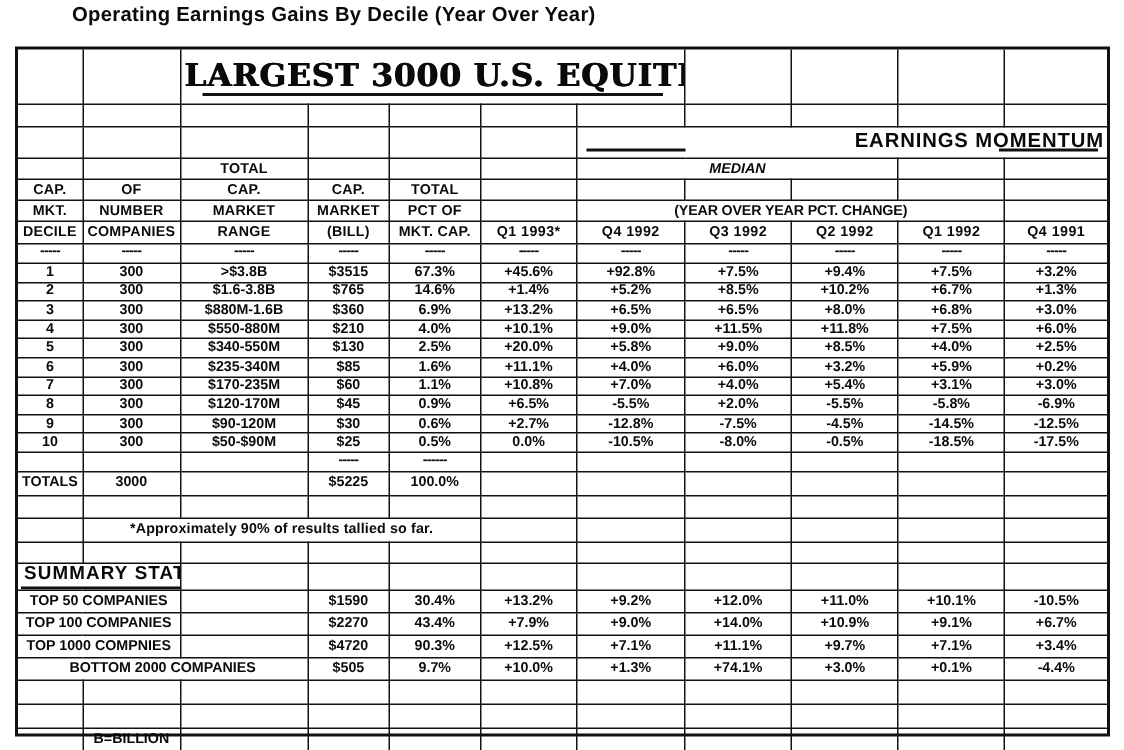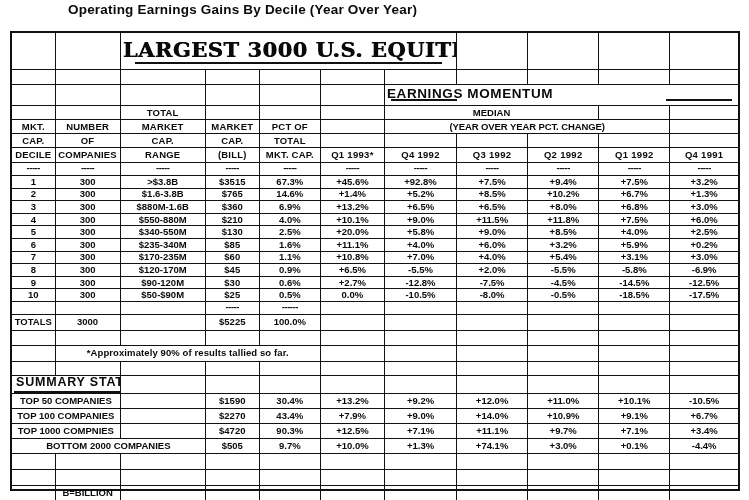--- a/index.html
+++ b/index.html
@@ -12,21 +12,21 @@
     height: 500px;
     font-family: "Liberation Sans", sans-serif;
     color: #0a0a0a;
     overflow: hidden;
     position: relative;
   }
 
   
   #page-title {
     position: absolute;
-    left: 68px;
+    left: 48px;
     top: 2px;
     font-size: 13.5px;
     font-weight: bold;
     letter-spacing: 0.2px;
     white-space: nowrap;
   }
 
   
   #grid-wrap {
     position: absolute;
@@ -87,34 +87,34 @@
     height: 2px;
     background: #111;
   }
 
   
   .em-head {
     position: relative;
     font-size: 13.5px;
     font-weight: bold;
     letter-spacing: 0.6px;
-    text-align: left;
+    text-align: right;
     padding-bottom: 1px;
   }
   .em-rule-l, .em-rule-r {
     position: absolute;
     bottom: 2px;
     height: 2px;
     background: #111;
     width: 66px;
   }
   .em-rule-l { left: 4px; }
   .em-rule-r { right: 4px; }
 
-  .median-line { font-size: 9.5px; font-weight: bold; }
+  .median-line { font-size: 9.5px; font-weight: bold; font-style: italic; }
   .yoy-line { font-size: 9.5px; font-weight: bold; letter-spacing: -0.1px; }
 
   
   .dash {
     font-size: 9px;
     font-weight: bold;
     letter-spacing: -0.5px;
     position: relative;
     top: -1px;
   }
@@ -221,41 +221,41 @@
       <td class="hdr">TOTAL</td>
       <td></td>
       <td></td>
       <td></td>
       <td colspan="3" class="median-line">MEDIAN</td>
       <td></td>
       <td class="last"></td>
     </tr>
 
     <tr>
+      <td style="height:13px" class="hdr">CAP.</td>
+      <td class="hdr">OF</td>
+      <td class="hdr">CAP.</td>
+      <td class="hdr">CAP.</td>
+      <td class="hdr">TOTAL</td>
+      <td></td>
+      <td></td>
+      <td></td>
+      <td></td>
+      <td></td>
+      <td class="last"></td>
+    </tr>
+
+    <tr>
       <td style="height:13px" class="hdr">MKT.</td>
       <td class="hdr">NUMBER</td>
       <td class="hdr">MARKET</td>
       <td class="hdr">MARKET</td>
       <td class="hdr">PCT OF</td>
       <td></td>
       <td colspan="4" class="yoy-line">(YEAR OVER YEAR PCT. CHANGE)</td>
-      <td class="last"></td>
-    </tr>
-
-    <tr>
-      <td style="height:13px" class="hdr">CAP.</td>
-      <td class="hdr">OF</td>
-      <td class="hdr">CAP.</td>
-      <td class="hdr">CAP.</td>
-      <td class="hdr">TOTAL</td>
-      <td></td>
-      <td></td>
-      <td></td>
-      <td></td>
-      <td></td>
       <td class="last"></td>
     </tr>
 
     <tr>
       <td style="height:14px" class="hdr">DECILE</td>
       <td class="hdr">COMPANIES</td>
       <td class="hdr">RANGE</td>
       <td class="hdr">(BILL)</td>
       <td class="hdr">MKT. CAP.</td>
       <td class="qhdr">Q1  1993*</td>

